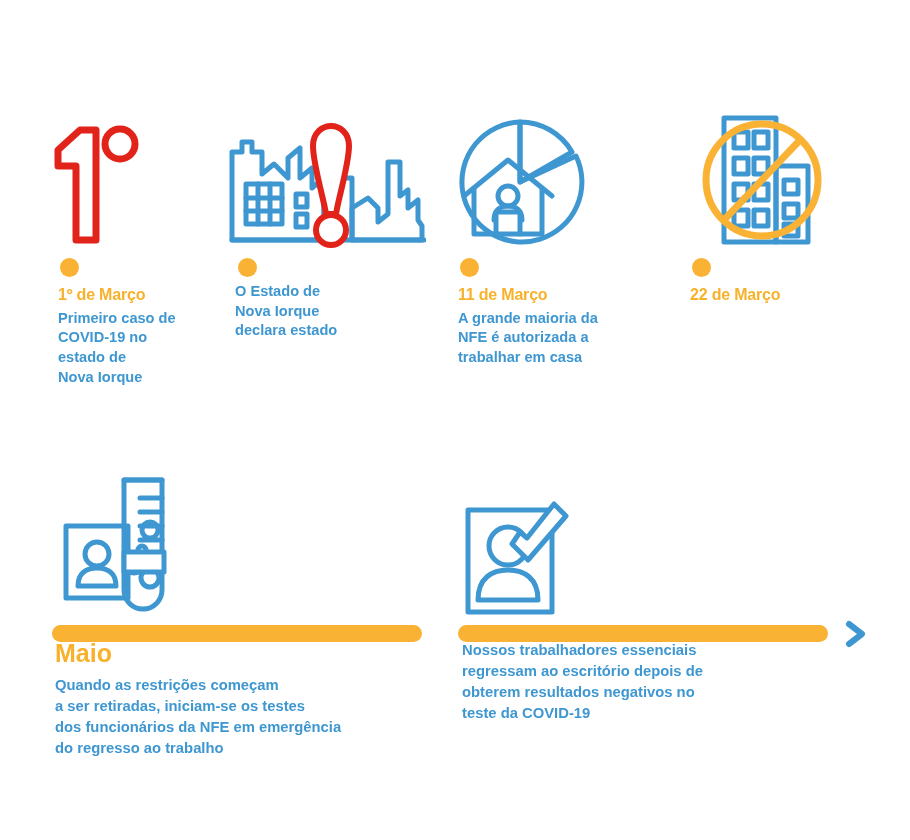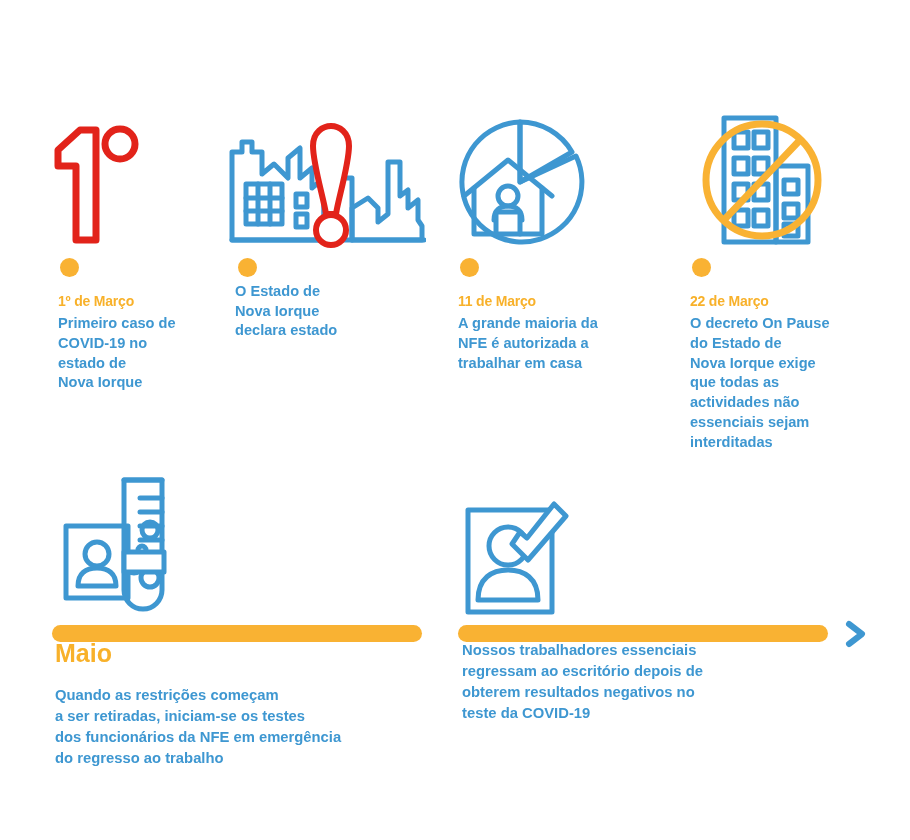--- a/index.html
+++ b/index.html
@@ -13,33 +13,33 @@
   
   .dot{position:absolute;border-radius:50%;background:#3e97d1;}
   .milestone-dot{
     position:absolute;width:19px;height:19px;border-radius:50%;
     background:#f9b233;z-index:3;
   }
 
   
   .card{position:absolute;}
   .card .date{
-    font-size:14px;font-weight:bold;color:#f8b12a;
-    letter-spacing:-0.2px;margin:12px 0 5px 0;line-height:1.1;white-space:nowrap;
+    font-size:16px;font-weight:bold;color:#f8b12a;
+    letter-spacing:-0.2px;margin:4px 0 5px 0;line-height:1.1;white-space:nowrap;
   }
   .card .desc{
     font-size:14.6px;font-weight:bold;color:#3e97d1;
     line-height:1.35;margin:0;
   }
 
   
   .barseg{position:absolute;height:17px;background:#f9b233;border-radius:9px;}
   .bottom-card{position:absolute;}
   .bottom-card .date{
-    font-size:25px;font-weight:bold;color:#f8b12a;margin:0 0 17px 0;line-height:1.1;
+    font-size:25px;font-weight:bold;color:#f8b12a;margin:0 0 7px 0;line-height:1.1;
   }
   .bottom-card .desc{
     font-size:14.8px;font-weight:bold;color:#3e97d1;line-height:1.42;margin:0;
   }
 
   
   .icon{position:absolute;}
   .arrow-end{position:absolute;}
 </style>
 </head>
@@ -147,29 +147,20 @@
     <div class="date">11 de Março</div>
     <div class="desc">
       <div>A grande maioria da</div>
       <div>NFE é autorizada a</div>
       <div>trabalhar em casa</div>
     </div>
   </div>
 
   <div class="card" style="left:690px;top:282px;width:180px;">
     <div class="date">22 de Março</div>
-    <div class="desc">
-      <div>O decreto On Pause</div>
-      <div>do Estado de</div>
-      <div>Nova Iorque exige</div>
-      <div>que todas as</div>
-      <div>actividades não</div>
-      <div>essenciais sejam</div>
-      <div>interditadas</div>
-    </div>
   </div>
 
   <div class="icon" style="left:62px;top:474px;">
     <svg width="120" height="146" viewBox="0 0 120 146">
       <g fill="none" stroke="#3e97d1" stroke-width="5" stroke-linejoin="round" stroke-linecap="round">
         <path d="M62 6 L100 6 L100 116 A19 19 0 0 1 62 116 Z"></path>
         <line x1="62" y1="6" x2="100" y2="6"></line>
         <line x1="78" y1="24" x2="100" y2="24"></line>
         <line x1="78" y1="38" x2="100" y2="38"></line>
         <line x1="78" y1="52" x2="100" y2="52"></line>

